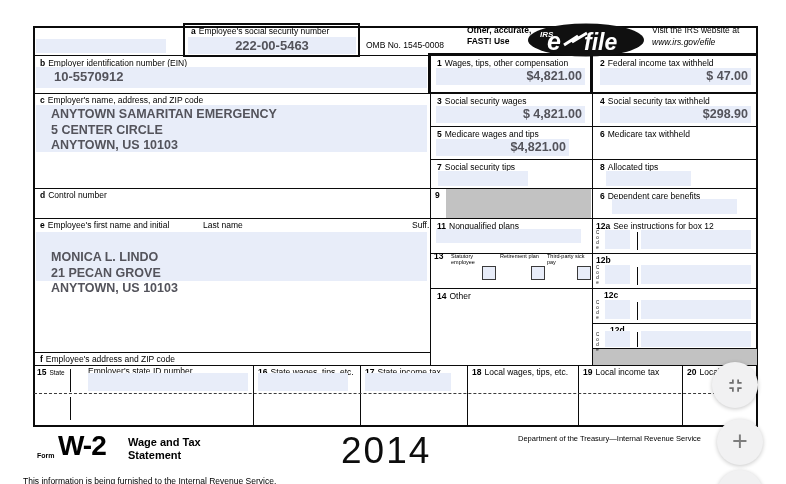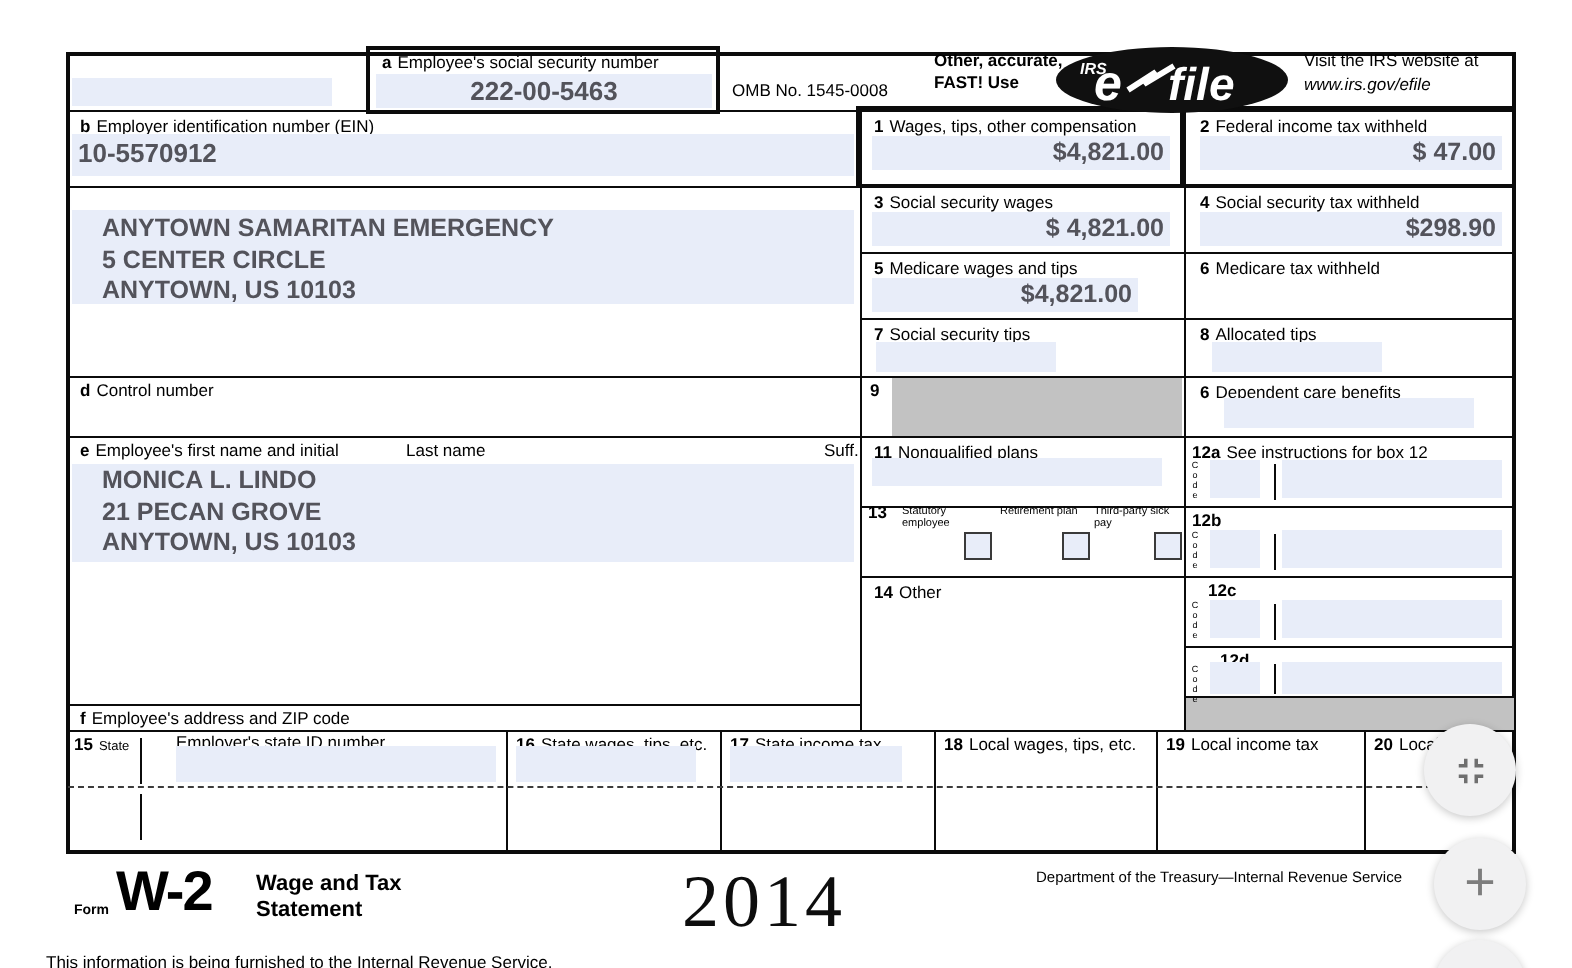--- a/index.html
+++ b/index.html
@@ -17,21 +17,21 @@
   .gray{position:absolute;background:#c2c2c2;}
   .thickbox{position:absolute;border:2.5px solid #0b0b0b;box-sizing:border-box;background:transparent;}
   .code-vert{position:absolute;writing-mode:vertical-rl;text-orientation:upright;
              font-size:4.5px;letter-spacing:0;color:#000;line-height:5px;}
   .cbox{position:absolute;width:12px;height:12px;border:1.4px solid #3a3a3a;background:#e8edf9;}
   .dash{position:absolute;border-top:1.5px dashed #3c3c3c;}
   .vbtn{position:absolute;width:46px;height:46px;border-radius:50%;background:#f1f1f2;
         box-shadow:0 1px 4px rgba(0,0,0,.22);display:flex;align-items:center;justify-content:center;
         z-index:30;cursor:pointer;border:none;}
   .footer-b{position:absolute;color:#000;font-weight:bold;}
-  .year{position:absolute;font-family:Liberation Serif, serif;font-size:37px;
+  .year{position:absolute;font-family:Liberation Sans, sans-serif;font-size:37px;
         letter-spacing:2px;color:#0d0d0d;}
   .plus{font-size:27px;font-weight:300;color:#7d7d7d;line-height:1;margin-top:-2px;}
 </style>
 </head>
 <body>
 
 <div id="stage">
 
   <div class="hline" style="left:33px;top:26px;width:725px;height:2px"></div>
   <div class="hline" style="left:33px;top:55px;width:725px;height:1px"></div>
@@ -80,34 +80,35 @@
       <text x="13" y="14" font-size="8" font-style="italic" font-weight="bold" fill="#fff">IRS</text>
       <text x="20" y="27" font-size="25" font-style="italic" font-weight="bold" fill="#fff">e</text>
       <polyline points="37,22 51,13 45,19 60,10" stroke="#fff" stroke-width="3" fill="none"></polyline>
       <text x="57" y="27" font-size="23" font-style="italic" font-weight="bold" fill="#fff">file</text>
     </svg>
   </div>
   <div class="lbl" style="left:652px;top:26px">Visit the IRS website at</div>
   <div class="lbl" style="left:652px;top:38px;font-style:italic">www.irs.gov/efile</div>
 
   <div class="lbl" style="left:40px;top:59px"><b>b</b><span>Employer identification number (EIN)</span></div>
-  <div class="field" style="left:36px;top:67px;width:391px;height:21px;line-height:20px;font-size:13px;padding-left:3px">10-5570912</div>
-
+  <div class="field" style="left:36px;top:67px;width:391px;height:21px;line-height:20px;font-size:13px;padding-left:18px">10-5570912</div>
+
+  <div class="lbl" style="left:40px;top:96px"><b>c</b><span>Employer's name, address, and ZIP code</span></div>
   <div class="field addr" style="left:36px;top:105px;width:391px;height:47px;font-size:12.5px;padding-top:2px">
     <div>ANYTOWN SAMARITAN EMERGENCY</div>
     <div>5 CENTER CIRCLE</div>
     <div>ANYTOWN, US 10103</div>
   </div>
 
   <div class="lbl" style="left:40px;top:191px"><b>d</b><span>Control number</span></div>
 
   <div class="lbl" style="left:40px;top:221px"><b>e</b><span>Employee's first name and initial</span></div>
   <div class="lbl" style="left:203px;top:221px">Last name</div>
   <div class="lbl" style="left:412px;top:221px">Suff.</div>
-  <div class="field addr" style="left:36px;top:232px;width:391px;height:49px;font-size:12.5px;padding-top:1px">
+  <div class="field addr" style="left:36px;top:232px;width:391px;height:49px;font-size:12.5px;padding-top:18px">
     <div>MONICA L. LINDO</div>
     <div>21 PECAN GROVE</div>
     <div>ANYTOWN, US 10103</div>
   </div>
 
   <div class="lbl" style="left:40px;top:355px"><b>f</b><span>Employee's address and ZIP code</span></div>
 
   <div class="lbl" style="left:437px;top:59px"><b>1</b><span>Wages, tips, other compensation</span></div>
   <div class="field r" style="left:436px;top:68px;width:149px;height:17px">$4,821.00</div>
   <div class="lbl" style="left:600px;top:59px"><b>2</b><span>Federal income tax withheld</span></div>

